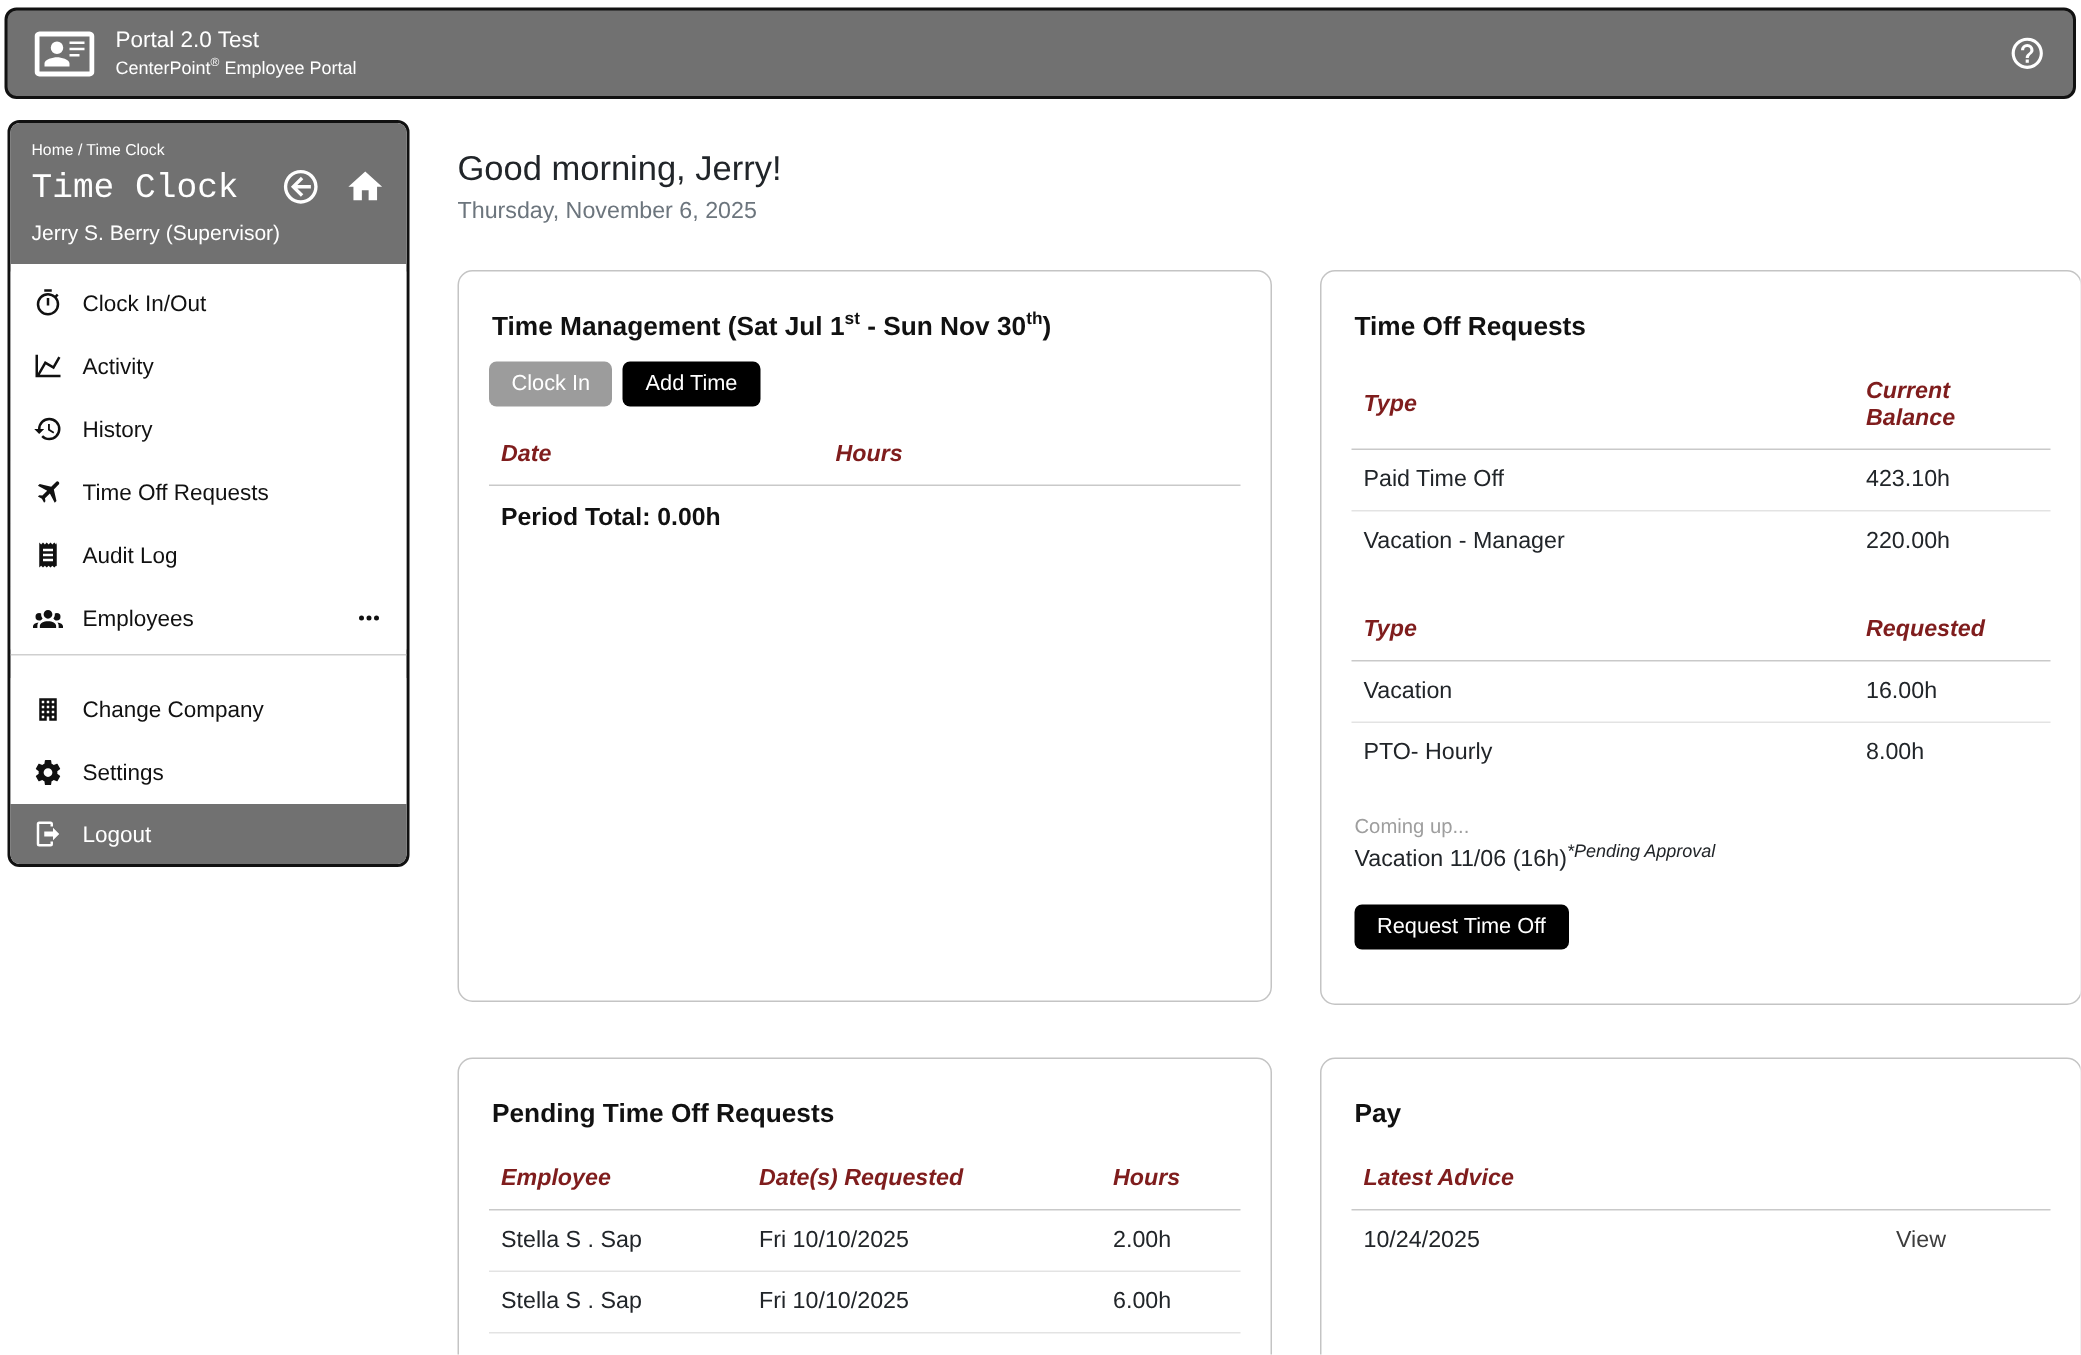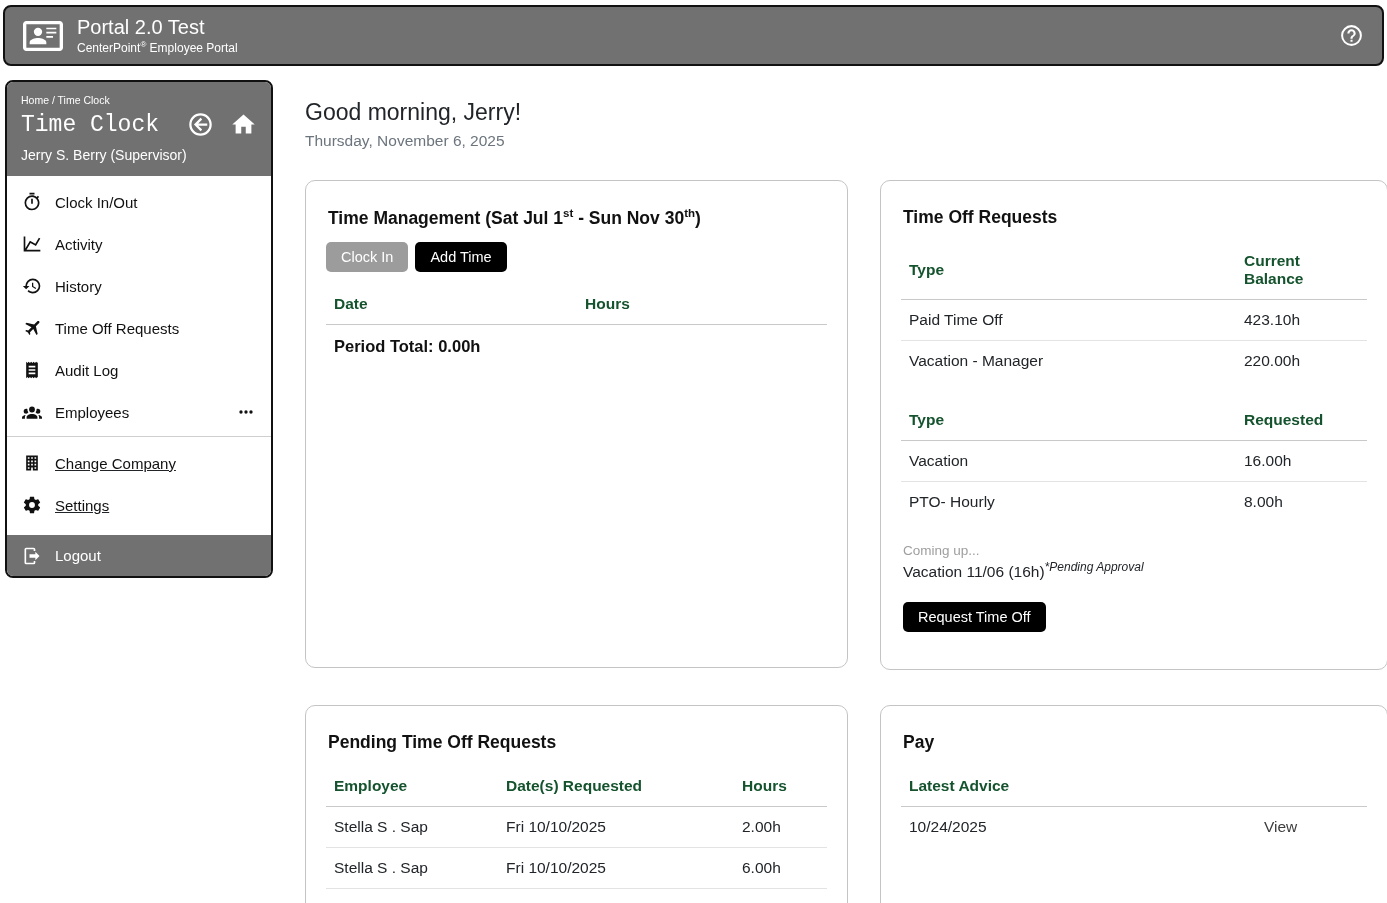--- a/index.html
+++ b/index.html
@@ -11,21 +11,21 @@
   svg { display:block; }
 
   
   .app-header {
     position:absolute; left:3px; top:5px; width:1381px; height:61px;
     background:#717171; border:2px solid #111; border-radius:8px;
     display:flex; align-items:center; padding:0 18px; color:#fff;
   }
   .logo-icon { width:40px; height:40px; color:#fff; }
   .header-titles { margin-left:14px; }
-  .header-title { font-size:20px; line-height:1.25; }
+  .header-title { font-size:15px; line-height:1.25; }
   .header-sub { font-size:12px; line-height:1.3; }
   .header-sub sup { font-size:8px; }
   .help-btn { margin-left:auto; width:25px; height:25px; color:#fff; cursor:pointer; }
 
   
   .sidebar {
     position:absolute; left:5px; top:80px; width:268px; height:498px;
     border:2px solid #111; border-radius:8px; background:#fff; overflow:hidden;
     display:flex; flex-direction:column;
   }
@@ -35,21 +35,21 @@
   .side-title { font-size:23px; flex:1; }
   .side-head-icon { width:27px; height:27px; color:#fff; cursor:pointer; margin-left:16px; }
   .side-user { font-size:14px; margin-top:9px; }
   .nav-section { padding-top:5px; }
   .nav-item {
     display:flex; align-items:center; gap:13px; padding:0 15px; height:42px;
     font-size:15px; color:#111; cursor:pointer; background:#fff;
   }
   .nav-icon { width:20px; height:20px; color:#111; flex:0 0 auto; }
   .nav-ellipsis { margin-left:auto; width:20px; height:20px; color:#111; cursor:pointer; }
-  .nav-secondary { border-top:1px solid #cfcfcf; margin-top:3px; padding-top:5px;text-decoration:underline; }
+  .nav-secondary { border-top:1px solid #cfcfcf; margin-top:3px; padding-top:15px; }
   .logout-row {
     margin-top:auto; background:#717171; color:#fff; height:41px;
     display:flex; align-items:center; gap:13px; padding:10px 15px; font-size:15px; cursor:pointer;
   }
   .logout-row .nav-icon { color:#fff; }
 
   
   .greeting { position:absolute; left:305px; top:99px; font-size:23px; color:#212529; }
   .greeting-date { position:absolute; left:305px; top:132px; font-size:15.5px; color:#6c757d; }
 
@@ -75,22 +75,22 @@
   .btn-row { margin:2px 0 12px; display:flex; gap:7px; }
 
   
   .tbl { width:100%; }
   .tr {
     display:grid; align-items:center; padding:11px 8px;
     border-bottom:1px solid #e3e3e3; font-size:15.5px; color:#212529;
   }
   .tbl .tr:last-child { border-bottom:none; }
   .tbl.keep-borders .tr:last-child { border-bottom:1px solid #e3e3e3; }
-  .th { color:#14532d; font-weight:bold; border-bottom:1px solid #c9c9c9 !important; }
-  .cols-tm      { grid-template-columns:223px 1fr;gap:28px; }
+  .th { color:#7f1d1d; font-weight:bold; border-bottom:1px solid #c9c9c9 !important;font-style:italic; }
+  .cols-tm      { grid-template-columns:223px 1fr; }
   .cols-tor     { grid-template-columns:335px 1fr; }
   .cols-pending { grid-template-columns:172px 236px 1fr; }
   .cols-pay     { grid-template-columns:355px 1fr; }
   .period-total { padding:12px 8px; font-size:16.5px; font-weight:bold; color:#111; }
   .tbl + .tbl { margin-top:19px; }
 
   .coming-up { margin:21px 0 2px; padding:0 2px; font-size:13.5px; color:#9e9e9e; }
   .upcoming { padding:0 2px; font-size:15.5px; color:#212529; }
   .upcoming sup { font-size:12px; font-style:italic; }
   .request-btn-wrap { margin-top:21px; padding:0 2px; }

